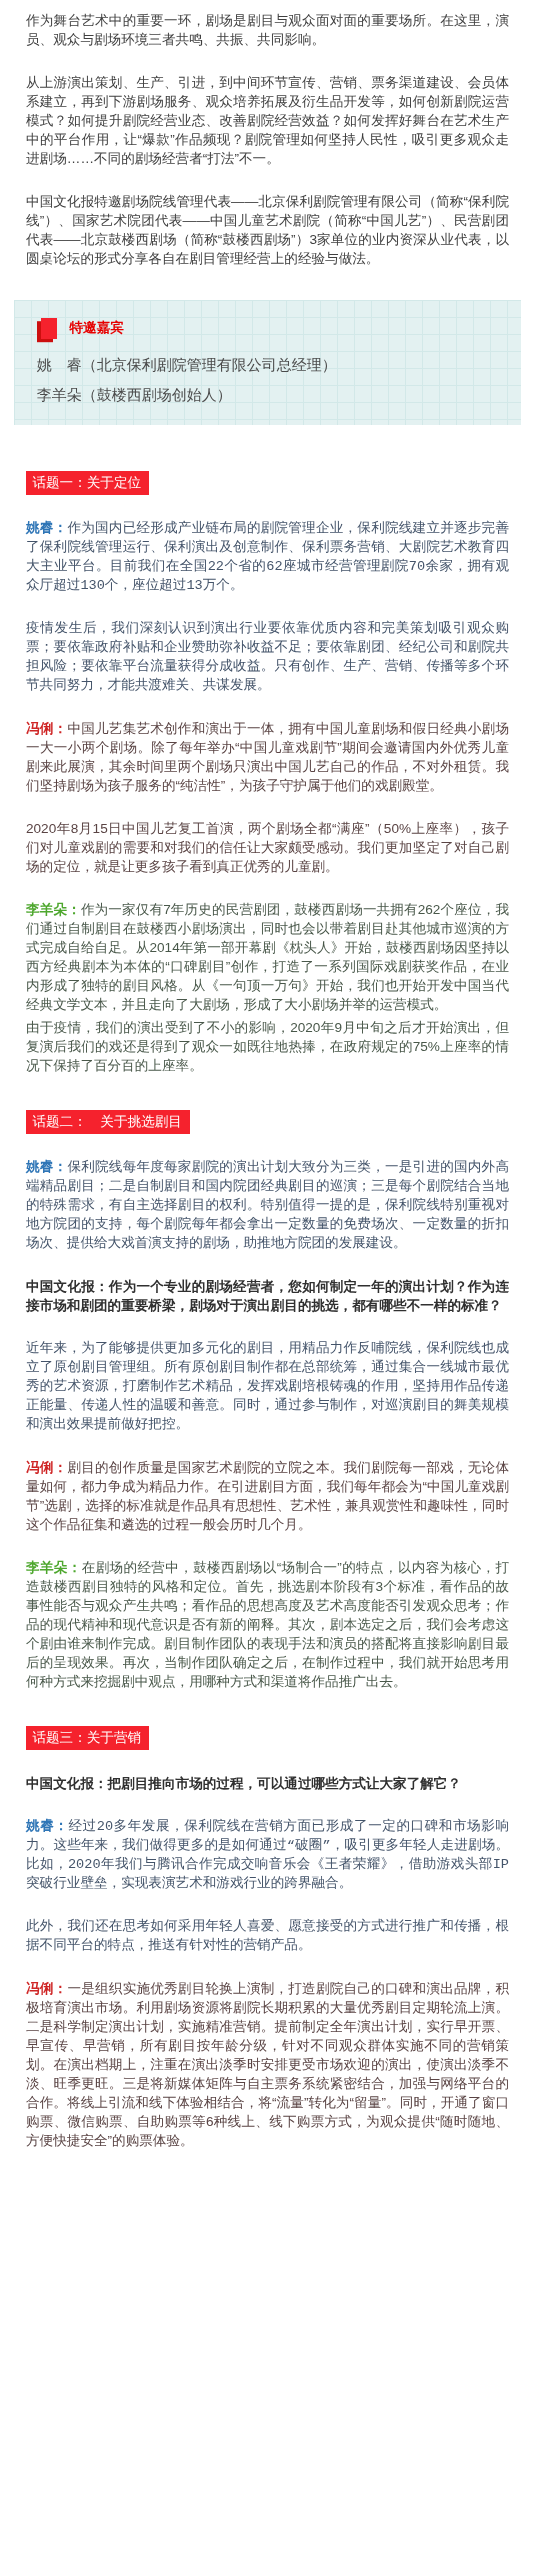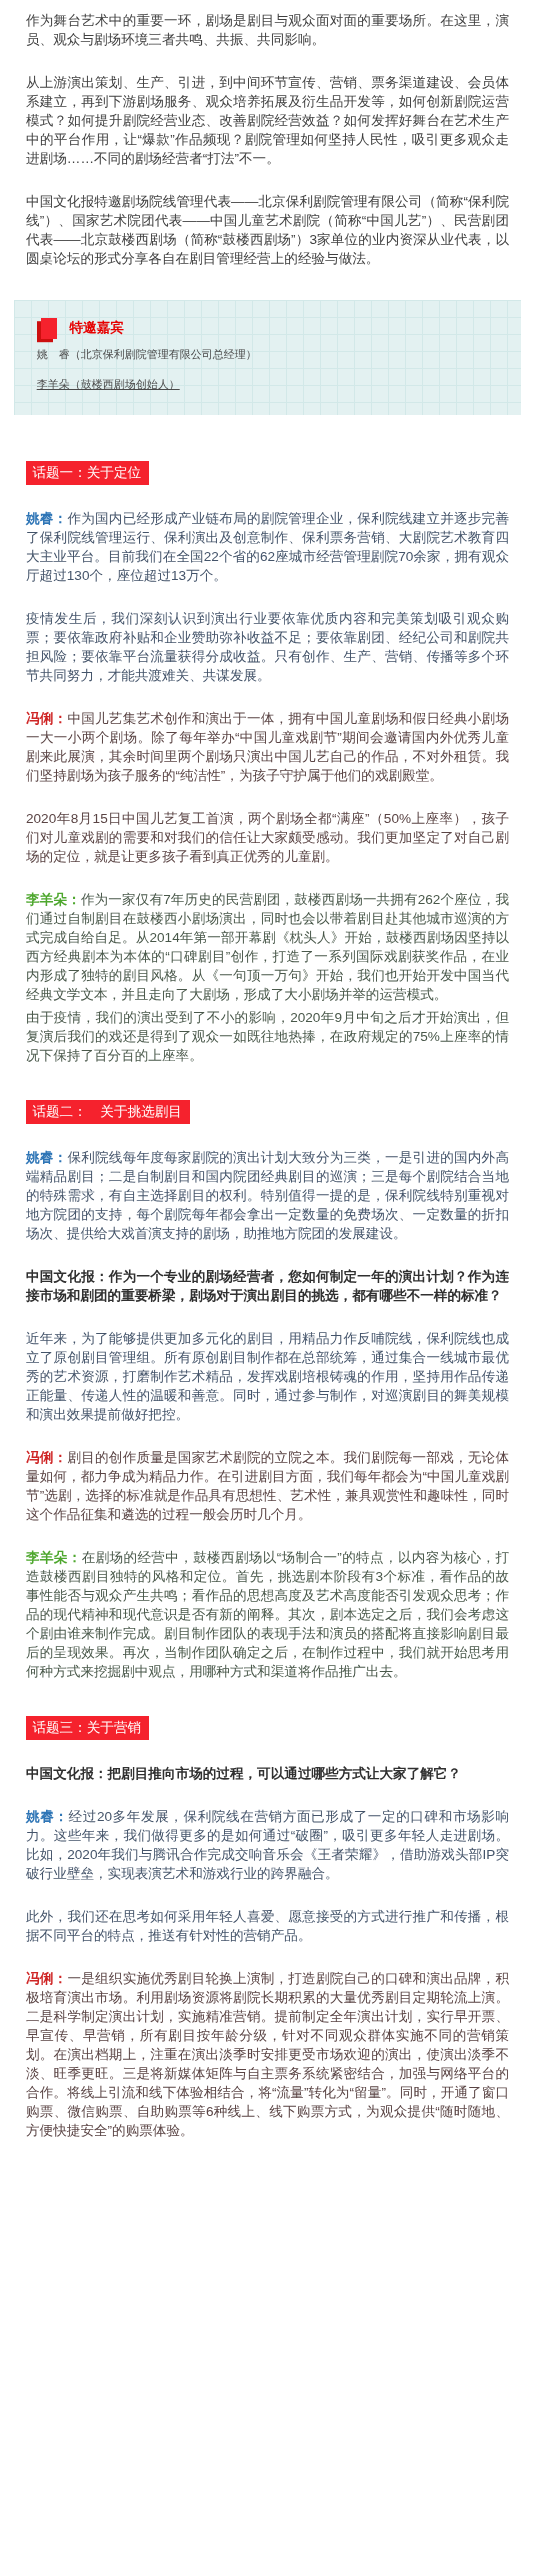--- a/index.html
+++ b/index.html
@@ -15,53 +15,53 @@
     line-height:19px;
     color:var(--text-default,#404040);
     text-align:justify;
   }
   .para.tight{margin-bottom:4px;margin-top:9px;}
   .q{font-weight:bold;color:var(--text-question,#303030);}
   .name{font-weight:bold;}
   .name-yao{color:var(--yao-name,#2e75b6);}
   .name-feng{color:var(--feng-name,#cf2525);}
   .name-li{color:var(--li-name,#4ea72e);}
-  .ans-yao{color:var(--yao-body,#44546a);}
+  .ans-yao{color:var(--yao-body,#44546a);font-family:Liberation Mono, monospace;}
   .ans-feng{color:var(--feng-body,#5a4444);}
   .ans-li{color:var(--li-body,#49584a);}
   .guest-box{
     margin:32px 14.4px 35px 14.4px;
     background-color:var(--guestbox-bg,#e3f1f1);
     background-image:
       linear-gradient(var(--guestbox-grid,#d2e8e8) 0.8px, transparent 0.8px),
       linear-gradient(90deg, var(--guestbox-grid,#d2e8e8) 0.8px, transparent 0.8px);
     background-size:17px 17px;
     padding:17.6px 16px 19px 22.3px;
   }
-  .guest-title-row{display:flex;align-items:center;margin-bottom:5px;}
+  .guest-title-row{display:flex;align-items:center;margin-bottom:15px;}
   .book-icon{
     display:inline-block;
     width:16px;height:21px;
     background:var(--badge-red,#f5222d);
     box-shadow:-4px 3.2px 0 0 #cc0f0f;
     margin-left:4px;
   }
   .guest-title{
     margin-left:12.8px;
     font-size:13.6px;
     font-weight:bold;
     color:var(--guest-title-red,#e60000);
   }
   .guest-line{
     margin:0 0 8.8px 0;
-    font-size:11px;
+    font-size:15px;
     line-height:21.5px;
     color:#4a4a4a;
   }
-  .guest-line:last-child{margin-bottom:0;text-decoration:underline;}
+  .guest-line:last-child{margin-bottom:0;}
   .topic-badge{
     display:inline-block;
     margin:11.2px 0 24px 26px;
     background:var(--badge-red,#f5222d);
     color:#ffffff;
     font-size:13.6px;
     font-weight:normal;
     line-height:1;
     padding:4.8px 8px 5.6px 6.4px;
   }

